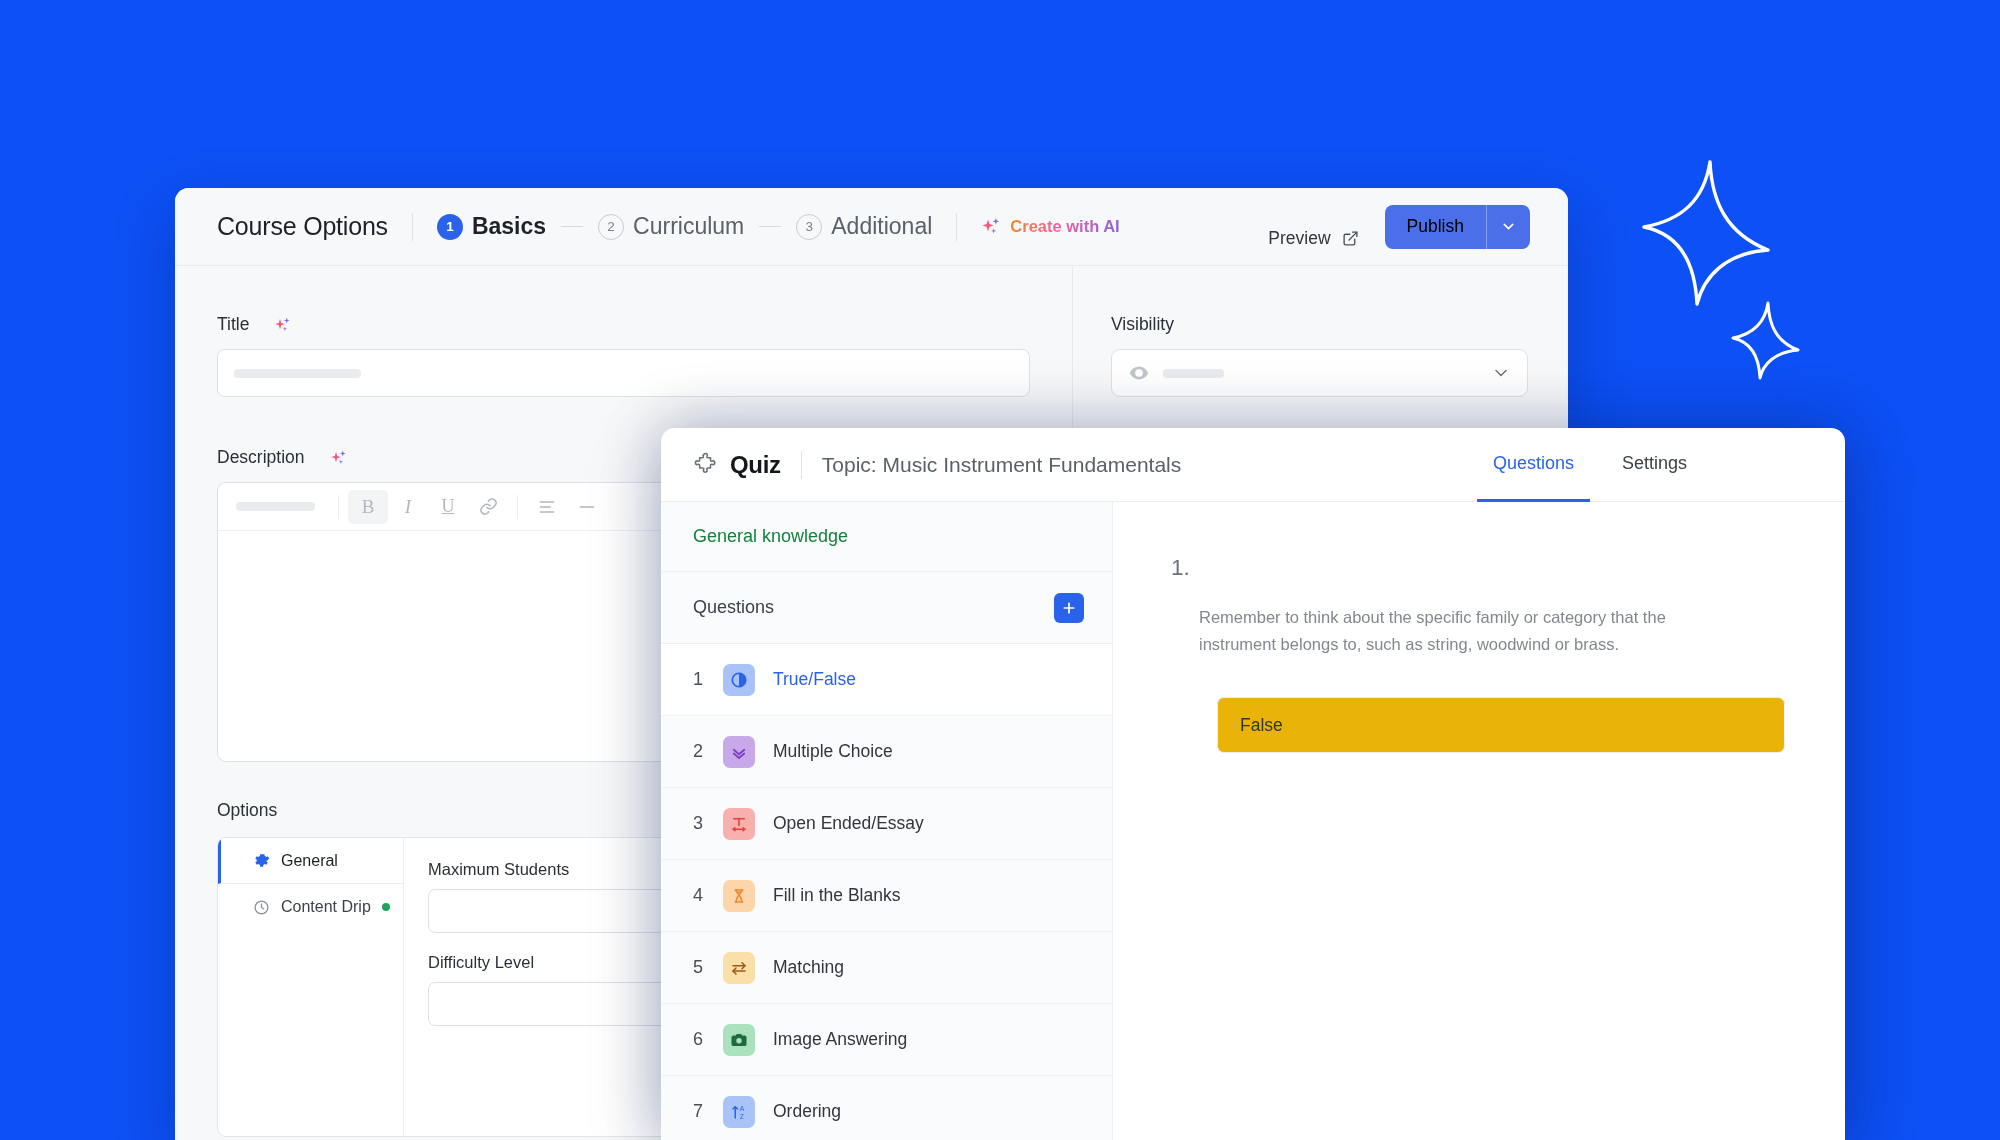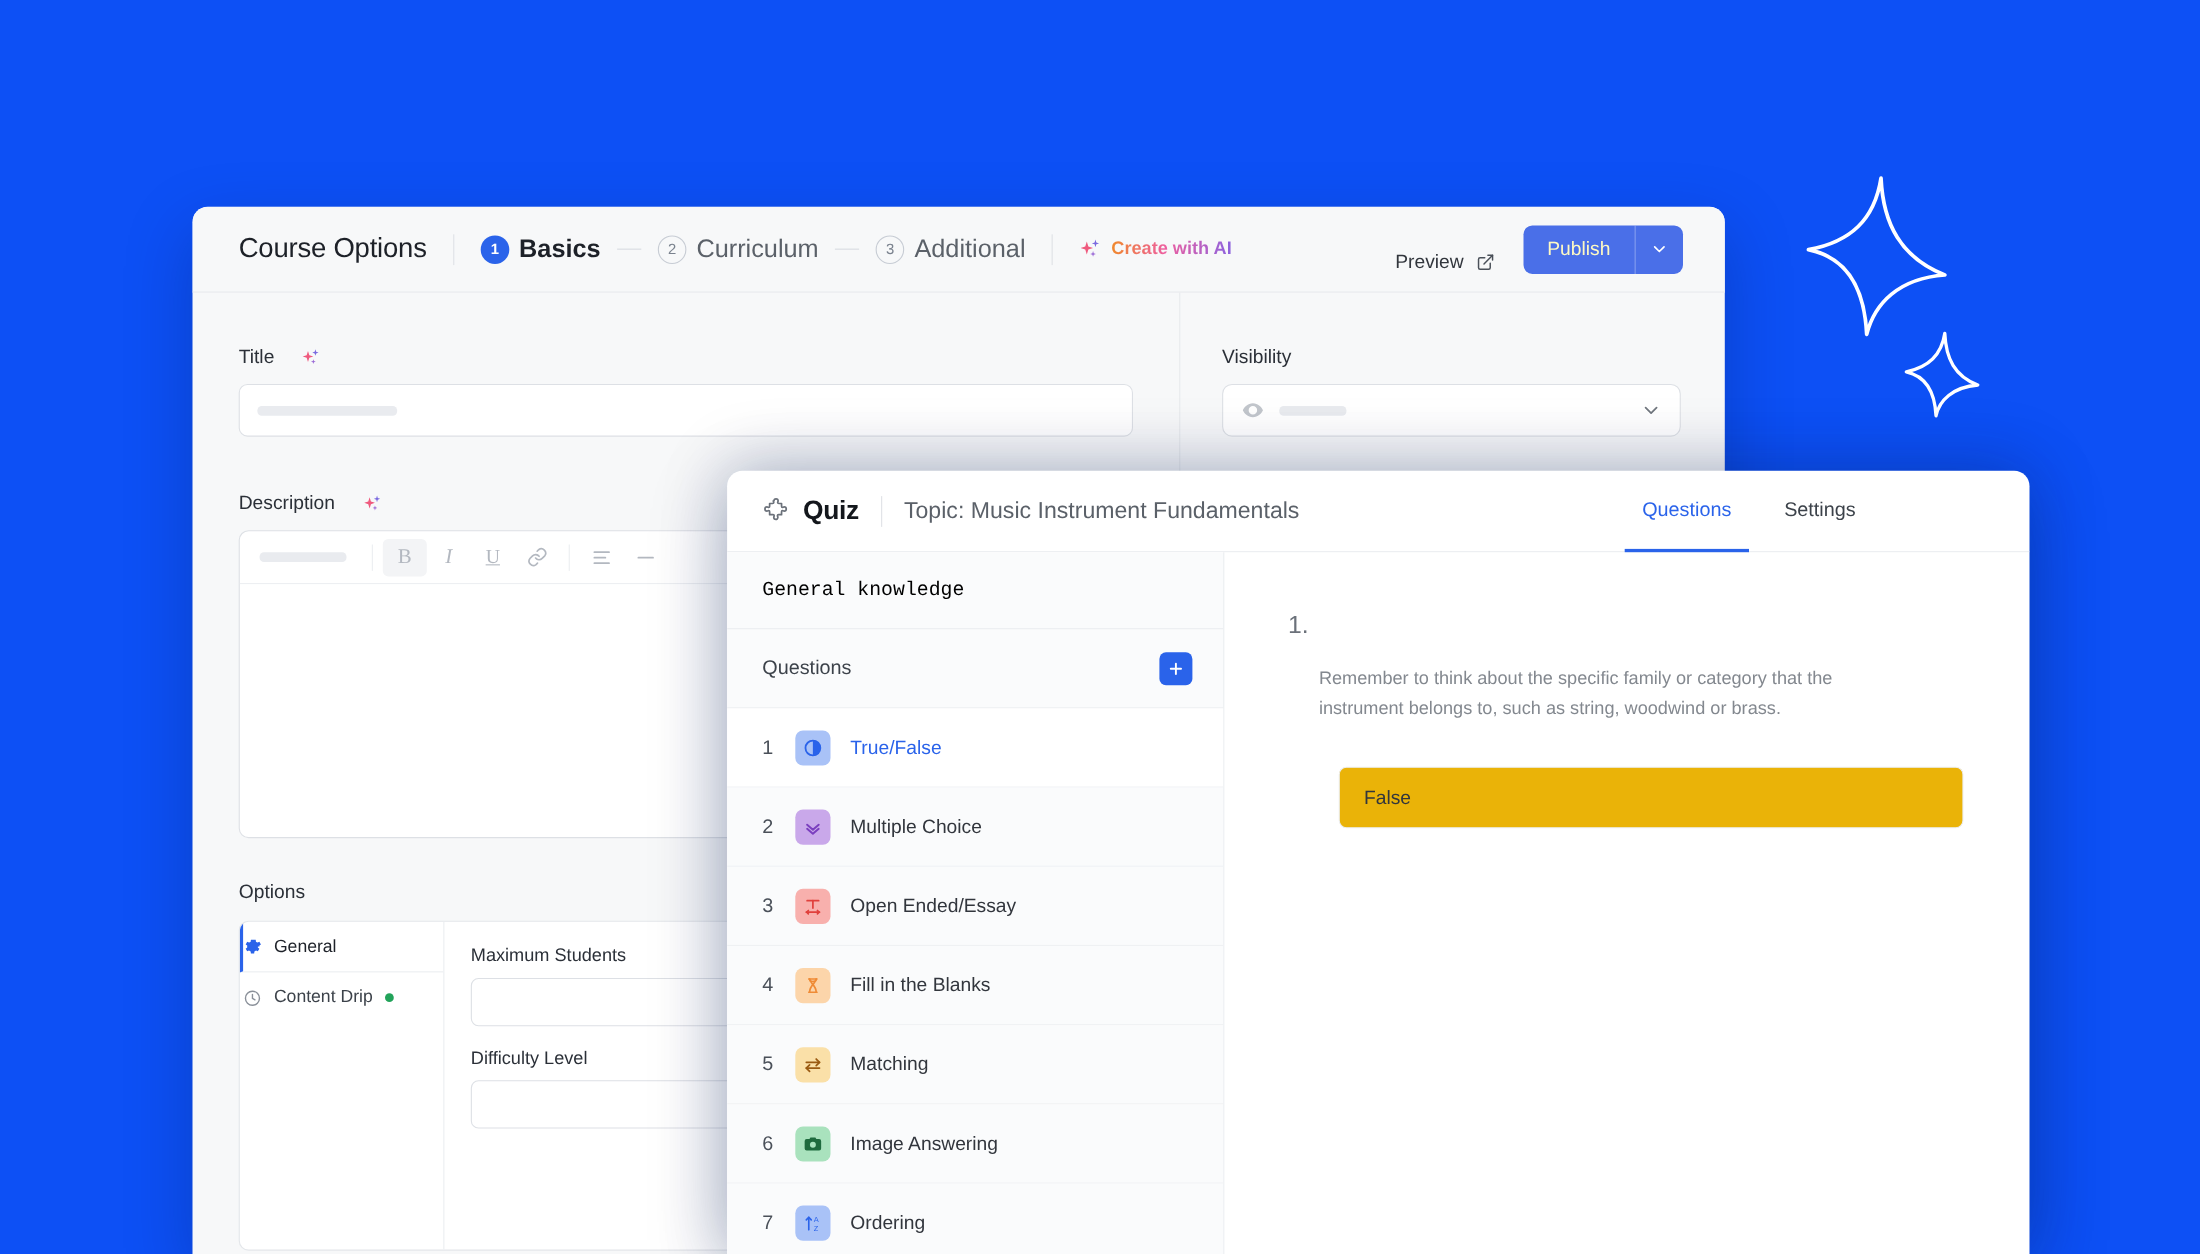--- a/index.html
+++ b/index.html
@@ -72,21 +72,21 @@
   #preview-button {
     display: flex; align-items: center; gap: 11px;
     font-size: 17.5px; color: #32363d; cursor: pointer; white-space: nowrap;
   }
   #publish-group {
     display: flex; align-items: stretch;
     background: #4a6fe8; border-radius: 8px; overflow: hidden; cursor: pointer;
   }
   #publish-button {
     padding: 0 22px; display: flex; align-items: center;
-    color: #fef9c3; font-size: 17.5px; height: 44px; white-space: nowrap;
+    color: #000000; font-size: 17.5px; height: 44px; white-space: nowrap;
   }
   #publish-dropdown {
     width: 44px; height: 44px;
     display: flex; align-items: center; justify-content: center;
     border-left: 1px solid rgba(255,255,255,.32);
   }
 
   
   #cb-body { display: flex; height: calc(100% - 78px); }
   #cb-main { width: 898px; border-right: 1px solid #e8eaed; padding: 48px 42px 0 42px; }
@@ -138,21 +138,21 @@
   
   #options-block { margin-top: 38px; }
   #options-title { font-size: 17.5px; color: #2b3038; margin-bottom: 16px; }
   #options-panel {
     background: #fff; border: 1px solid #e3e6ea; border-radius: 9px;
     display: flex; height: 300px; overflow: hidden;
   }
   #options-tabs { width: 186px; border-right: 1px solid #eceef1; }
   .opt-tab {
     height: 46px; display: flex; align-items: center; gap: 11px;
-    padding-left: 0; font-size: 16px; color: #3c424a;
+    padding-left: 32px; font-size: 16px; color: #3c424a;
     border-left: 3px solid transparent; cursor: pointer;
   }
   .opt-tab.active { border-left-color: #2a63ea; color: #1d2128; border-bottom: 1px solid #eceef1; }
   .opt-tab .dot { width: 8px; height: 8px; border-radius: 50%; background: #22a35a; }
   #options-form { flex: 1; padding: 22px 24px; }
   .opt-field-label { font-size: 16.5px; color: #2b3038; margin-bottom: 10px; white-space: nowrap; }
   .opt-input {
     height: 44px; border: 1px solid #dde0e5; border-radius: 7px;
     background: #fff; margin-bottom: 20px;
   }
@@ -180,21 +180,21 @@
     font-size: 18px; color: #3c424a; cursor: pointer;
     border-bottom: 3px solid transparent; margin-bottom: -1px;
   }
   .quiz-tab.active { color: #2a63ea; border-bottom-color: #2a63ea; }
   .quiz-tab + .quiz-tab { margin-left: 16px; }
 
   #quiz-body { display: flex; height: calc(100% - 74px); }
   #quiz-sidebar { width: 452px; border-right: 1px solid #eceef1; background: #fafbfc; }
   #quiz-group-name {
     height: 70px; display: flex; align-items: center; padding: 0 32px;
-    font-size: 18px; color: #000000; border-bottom: 1px solid #eceef1; font-family: Liberation Mono, monospace;
+    font-size: 18px; color: #15803d; border-bottom: 1px solid #eceef1;
   }
   #questions-header {
     height: 72px; display: flex; align-items: center; padding: 0 28px 0 32px;
     border-bottom: 1px solid #eceef1;
   }
   #questions-header-label { font-size: 18px; color: #3c424a; }
   #add-question-button {
     margin-left: auto; width: 30px; height: 30px; border-radius: 6px;
     background: #2a63ea; color: #fff;
     display: flex; align-items: center; justify-content: center;

